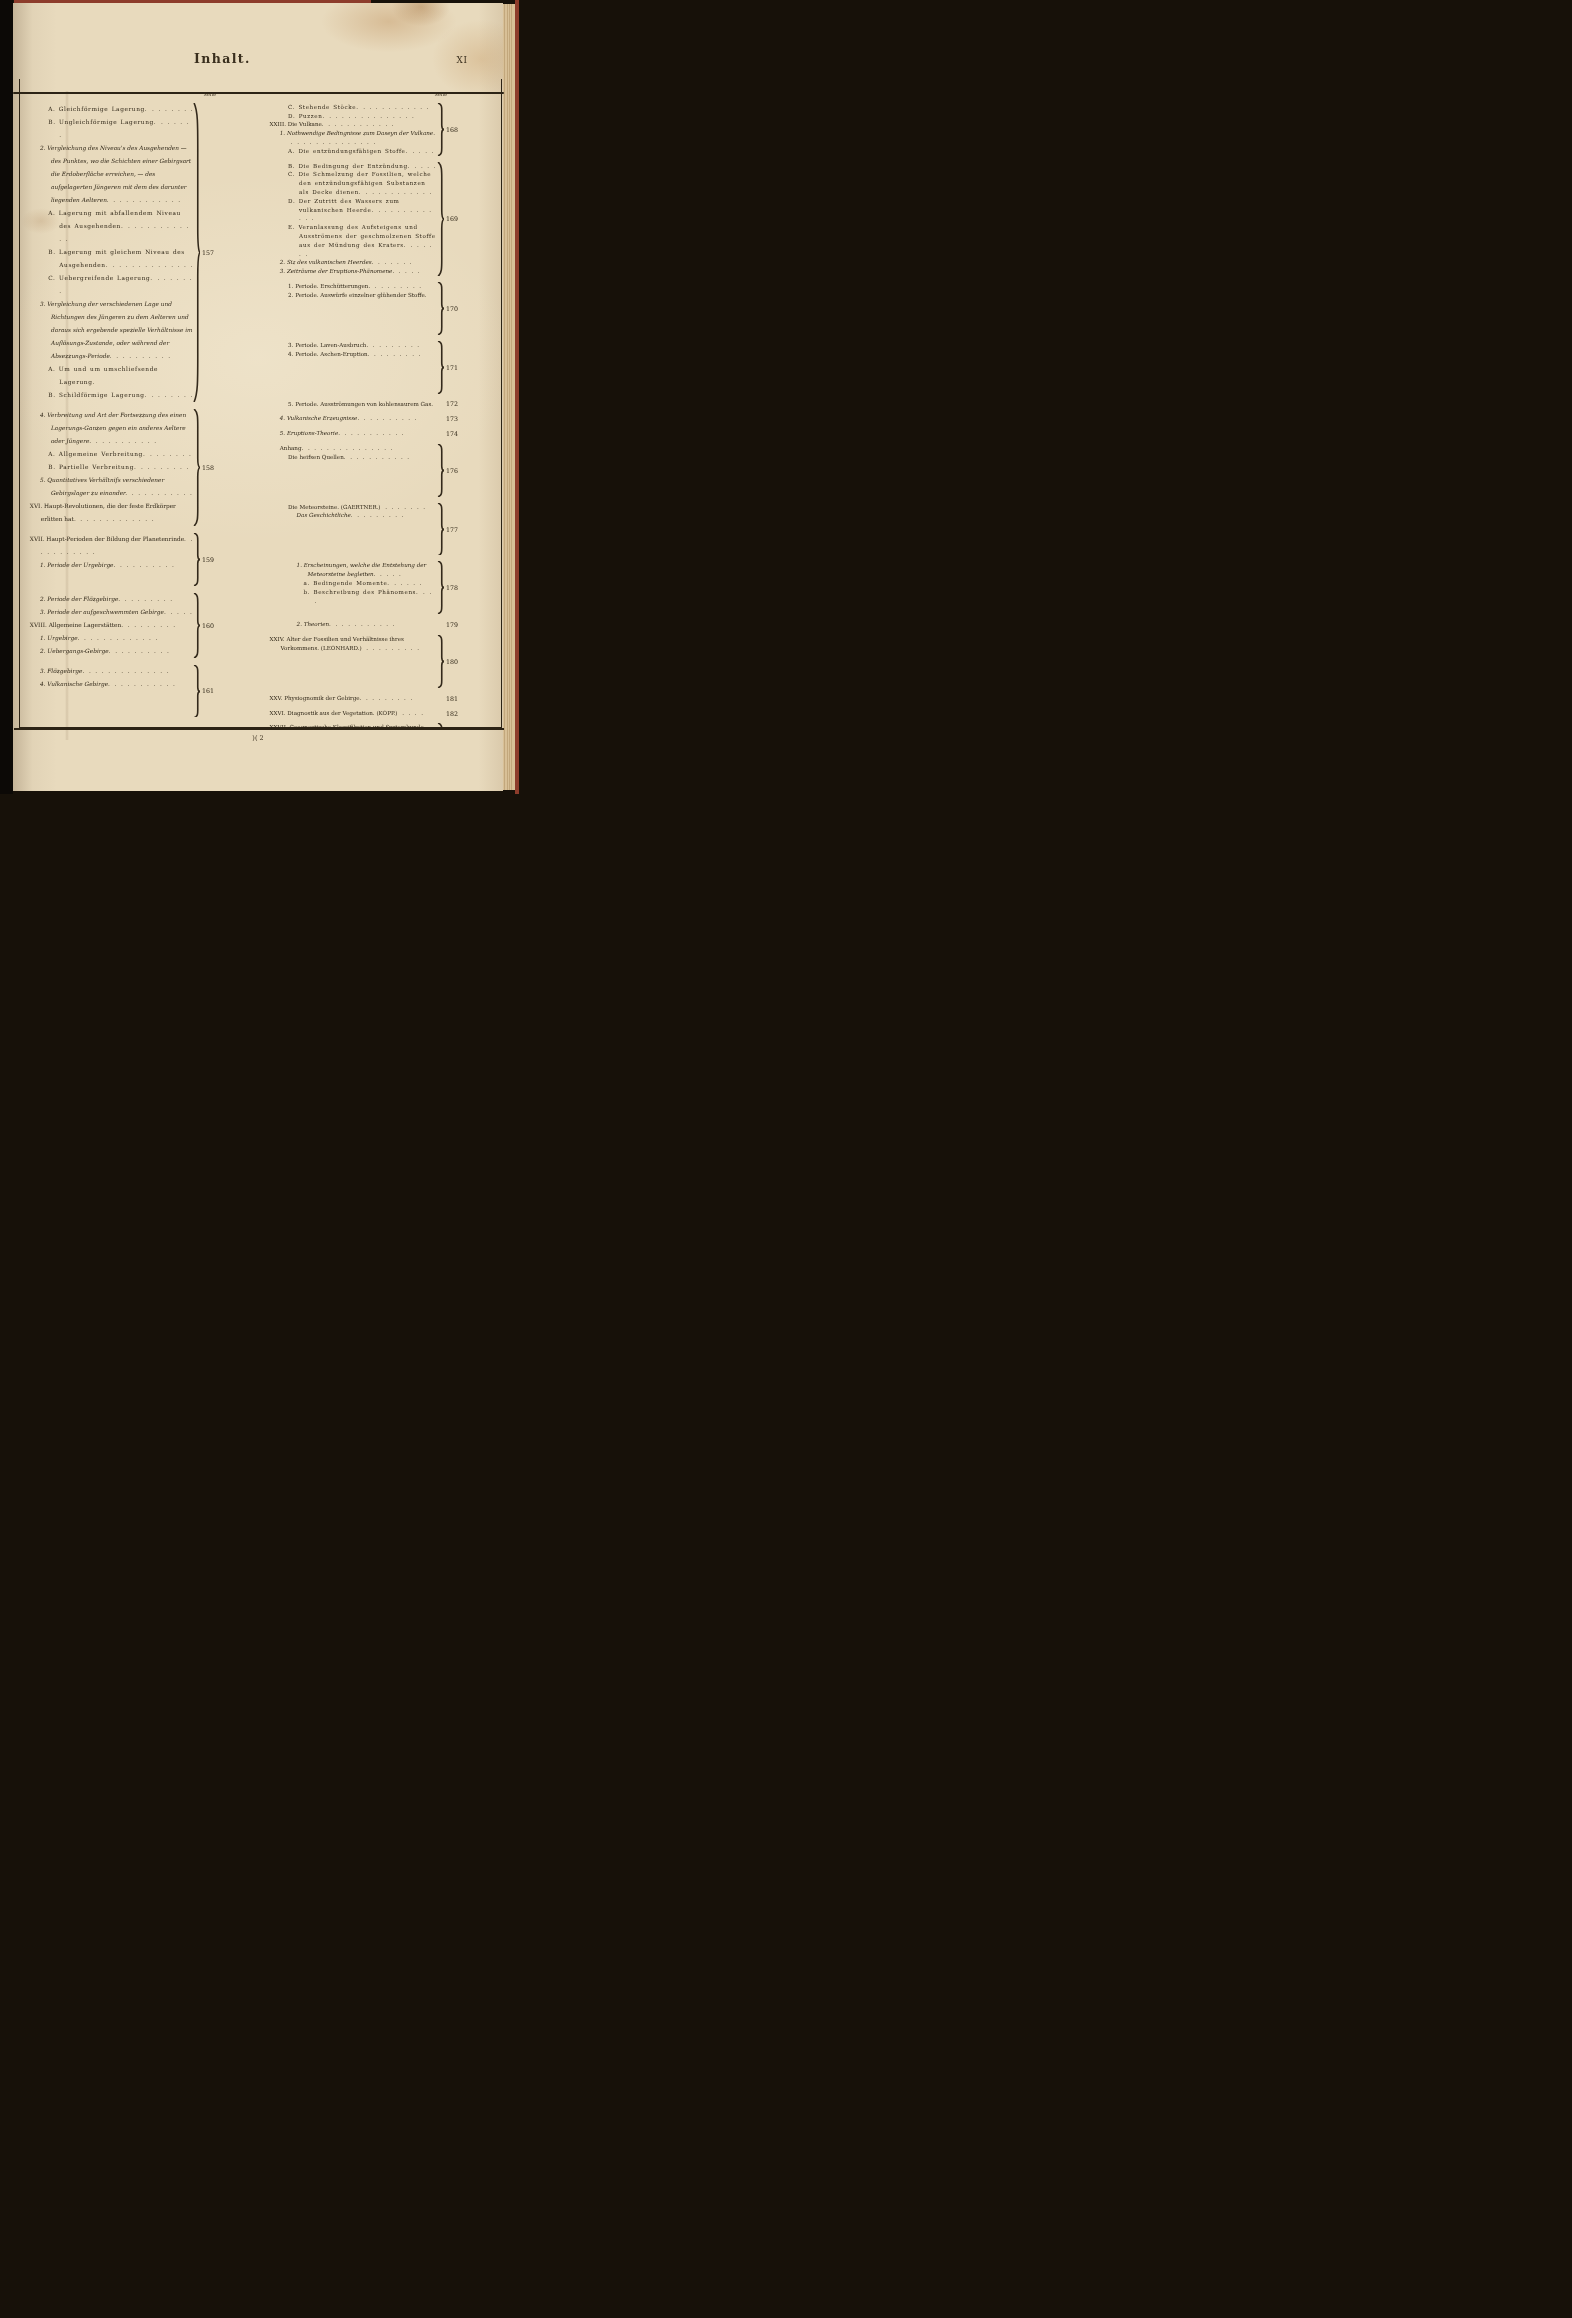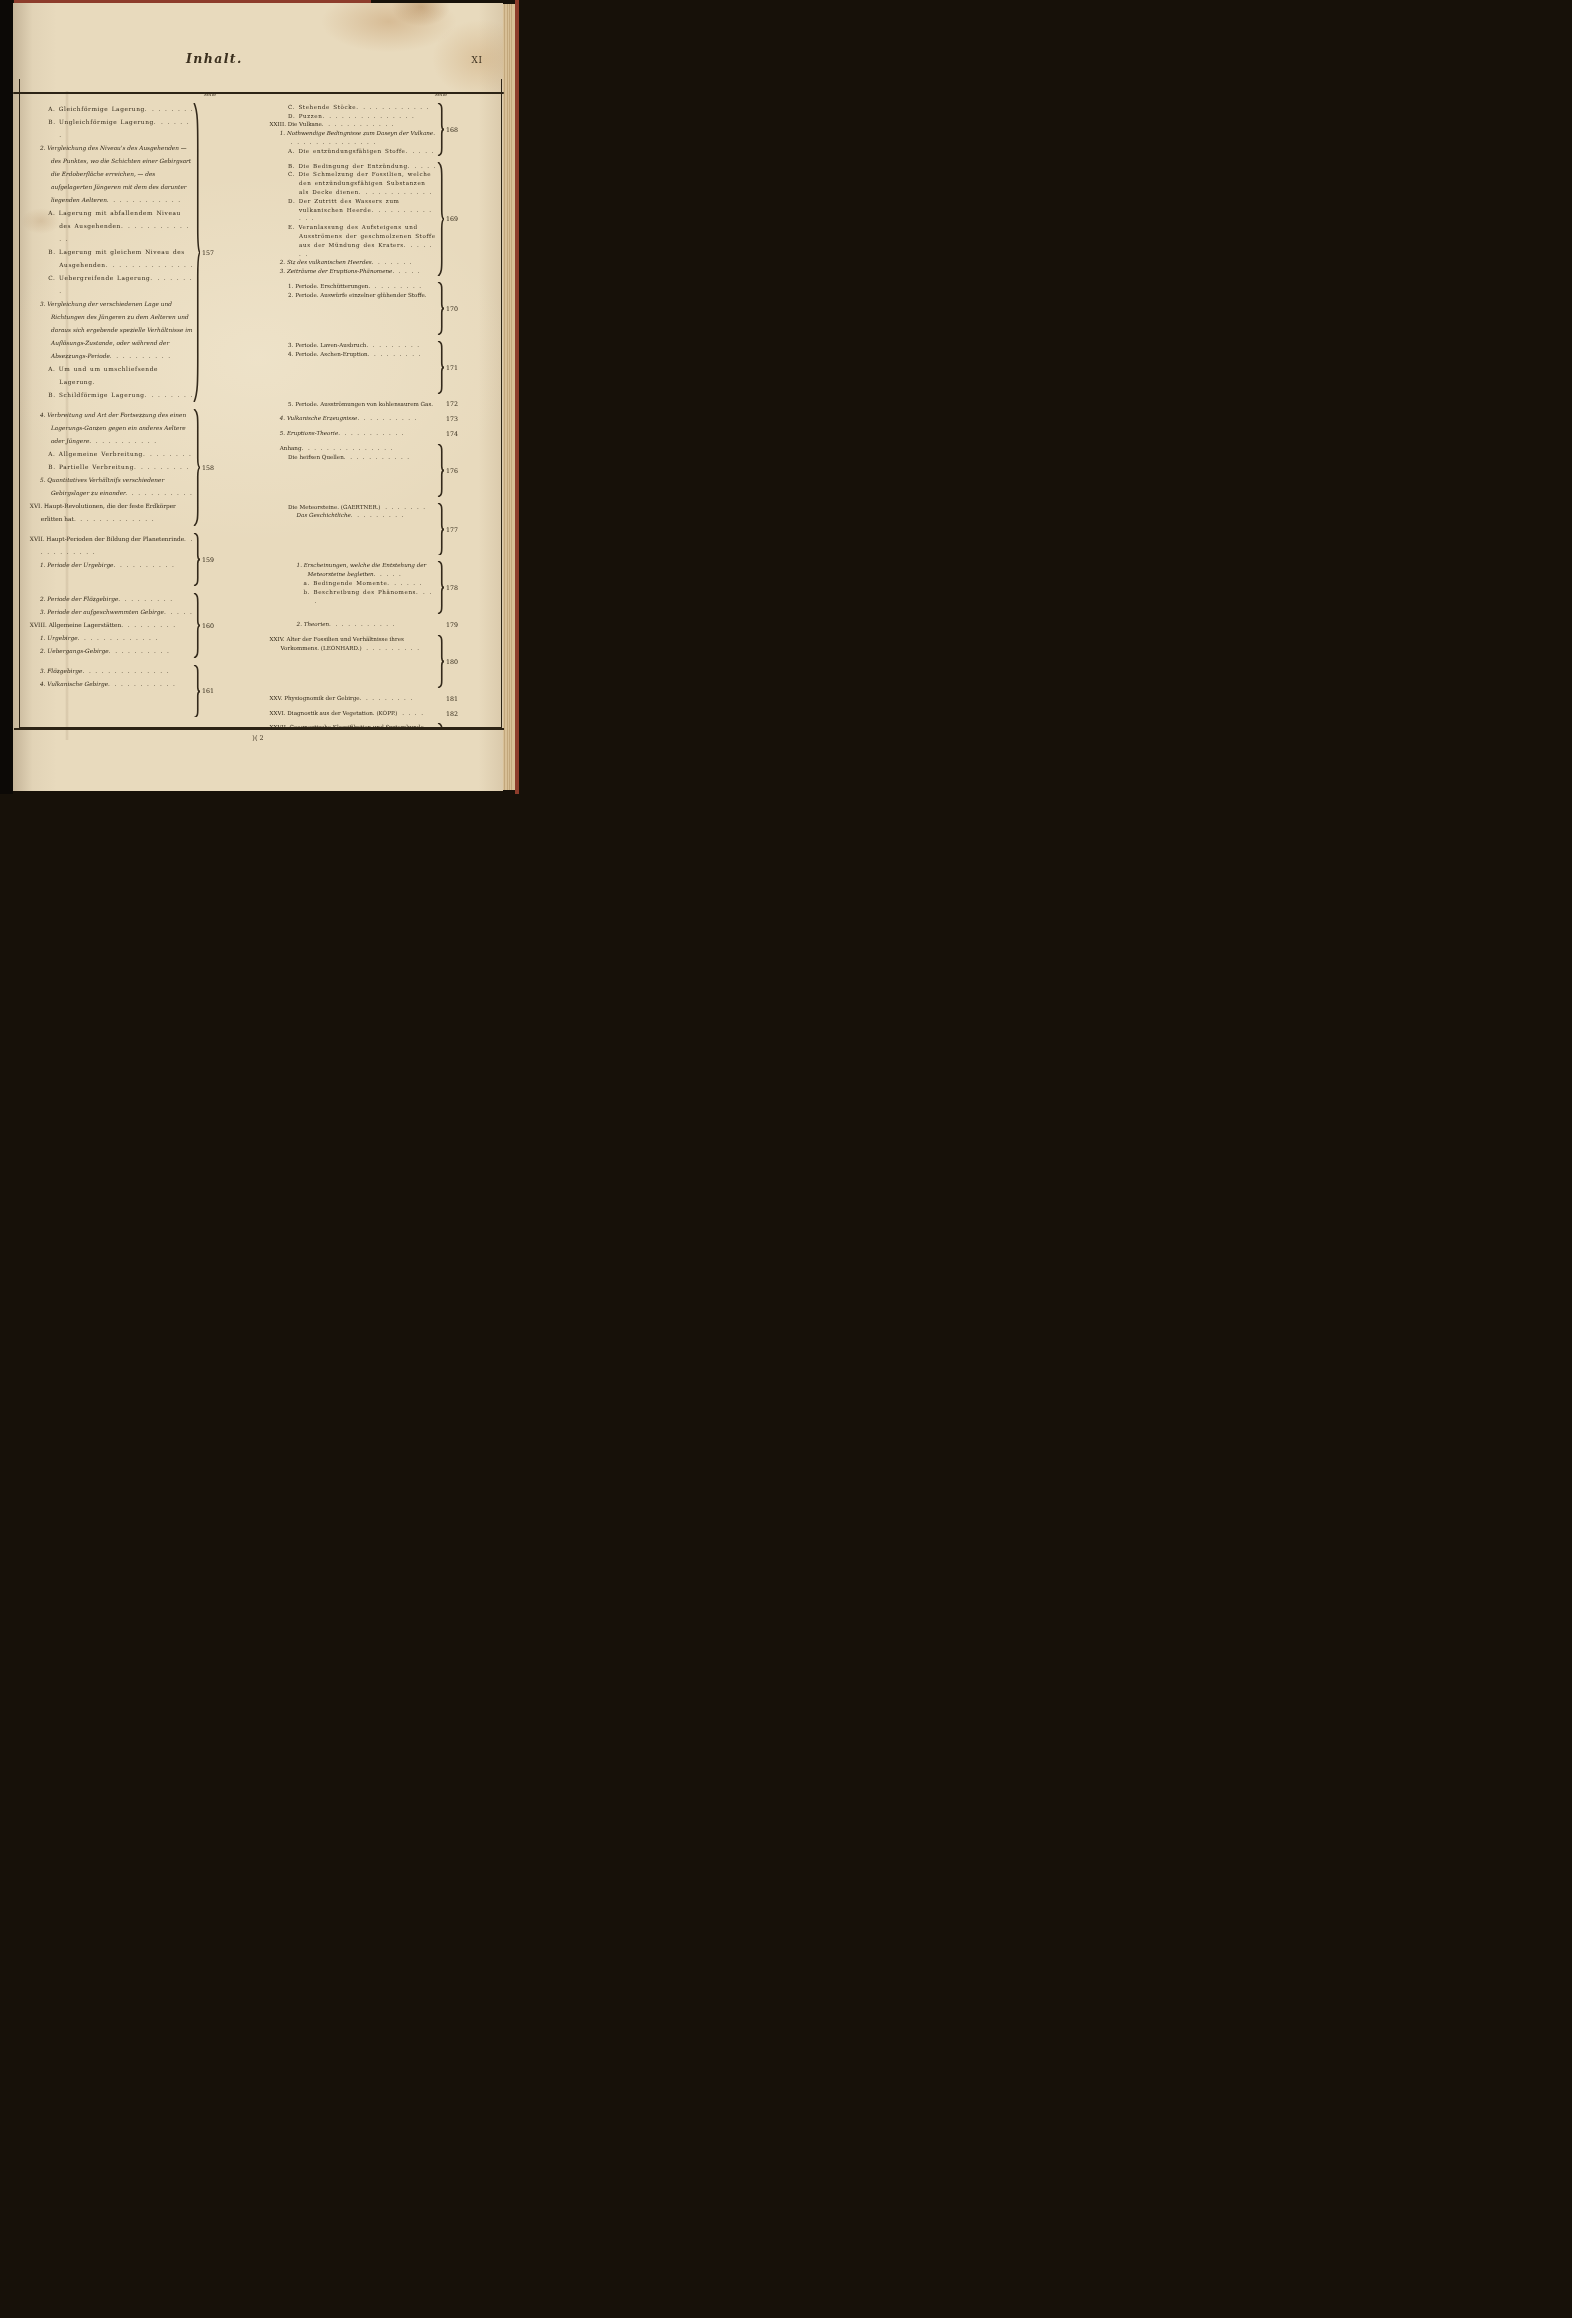--- a/index.html
+++ b/index.html
@@ -19,22 +19,22 @@
       radial-gradient(ellipse 70px 56px at 468px 56px, rgba(190,140,80,0.30), rgba(190,140,80,0) 70%),
       radial-gradient(ellipse 42px 28px at 408px 3.7px, rgba(150,95,40,0.35), rgba(150,95,40,0) 70%),
       radial-gradient(ellipse 28px 18.5px at 28px 218px, rgba(150,100,50,0.18), rgba(150,100,50,0) 70%),
       radial-gradient(ellipse 325px 232px at 50% 45%, rgba(255,250,235,0.25), rgba(255,250,235,0) 80%),
       linear-gradient(90deg, rgba(70,45,20,0.22), rgba(70,45,20,0.04) 4%, rgba(70,45,20,0) 9%),
       linear-gradient(270deg, rgba(120,85,45,0.12), rgba(120,85,45,0) 5%),
       #e8dabd;
   }
   .crease{position:absolute;left:52px;top:88px;width:3.7px;height:649px;
     background:linear-gradient(90deg,rgba(90,60,30,0) 0,rgba(90,60,30,0.13) 50%,rgba(90,60,30,0) 100%);}
-  .hdr-title{position:absolute;top:48px;left:173px;font-size:12.5px;letter-spacing:1.4px;font-weight:bold;color:#3a2f1e;font-style:italic;}
-  .hdr-folio{position:absolute;top:52px;right:20px;font-size:8.8px;letter-spacing:0.9px;color:#3a2f1e;}
+  .hdr-title{position:absolute;top:48px;left:181px;font-size:12.5px;letter-spacing:1.4px;font-weight:bold;color:#3a2f1e;}
+  .hdr-folio{position:absolute;top:52px;right:35px;font-size:8.8px;letter-spacing:0.9px;color:#3a2f1e;}
   .top-rule{position:absolute;top:89px;left:0;width:491px;height:2.3px;background:#2c2315;border-radius:0.9px;}
   .bottom-rule{position:absolute;top:725px;left:0.9px;width:490px;height:1.9px;background:#2c2315;}
   .footer-sig{position:absolute;top:731px;left:0;width:490px;text-align:center;font-size:6.5px;color:#3a2f1e;}
 
   .tocbox{position:absolute;left:5.6px;top:76px;width:483px;height:649px;
     border:0.9px solid #2c2315;border-top:none;box-sizing:border-box;overflow:hidden;}
   .seite{position:absolute;font-size:4.9px;color:#3a2f1e;}
   .seite-left{top:12px;left:184px;}
   .seite-right{top:12px;left:415px;}
 

